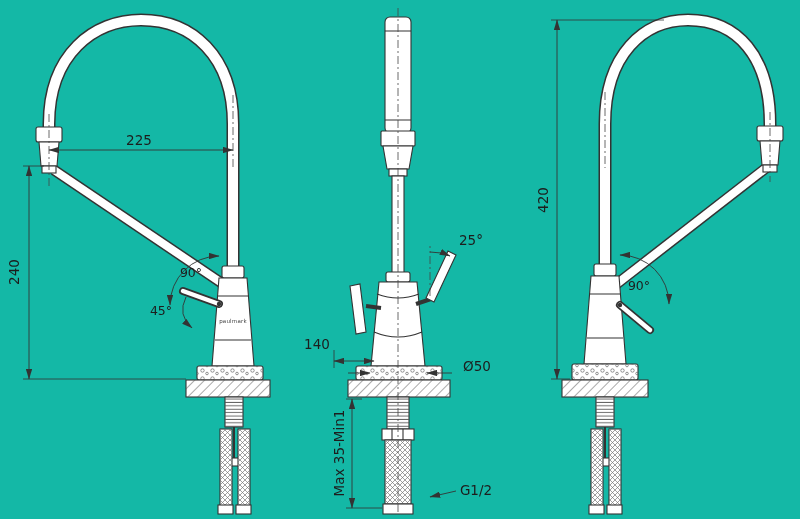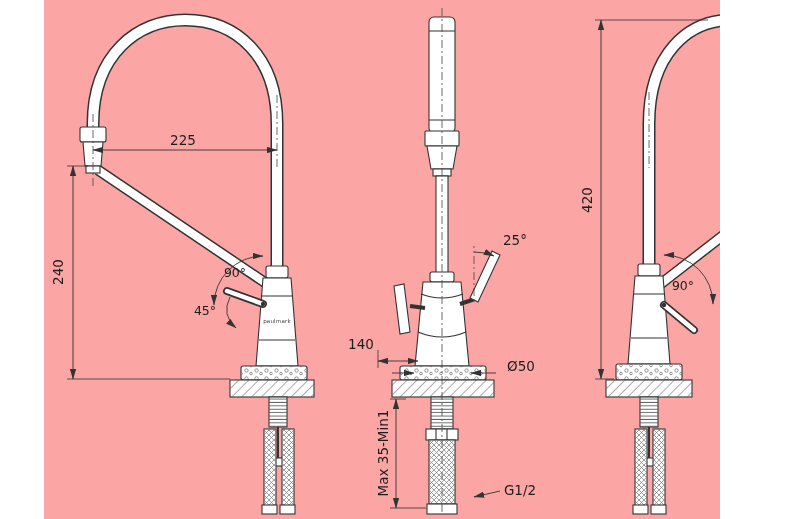--- a/index.html
+++ b/index.html
@@ -1,16 +1,16 @@
 <!DOCTYPE html>
 <html><head>
 <meta charset="utf-8">
 <style>
   html,body{margin:0;padding:0;background:#ffffff;}
-  .stage{width:676px;height:519px;background:#fca5a5;position:relative;overflow:hidden;margin-left:44px;}
+  .stage{width:800px;height:519px;background:#14b8a6;position:relative;overflow:hidden;}
   svg{display:block;}
   .ln{fill:none;stroke:#333;stroke-width:1.1;}
   .fillw{fill:#fff;stroke:#333;stroke-width:1.1;}
   .tubeo{fill:none;stroke:#333;stroke-width:13;stroke-linecap:butt;}
   .tubei{fill:none;stroke:#fff;stroke-width:10;stroke-linecap:butt;}
   .tubeo2{fill:none;stroke:#333;stroke-width:11;}
   .tubei2{fill:none;stroke:#fff;stroke-width:8;}
   .levo{fill:none;stroke:#333;stroke-width:8;stroke-linecap:round;}
   .levi{fill:none;stroke:#fff;stroke-width:4.5;stroke-linecap:round;}
   .cl{fill:none;stroke:#444;stroke-width:0.8;stroke-dasharray:8 3 2 3;}

